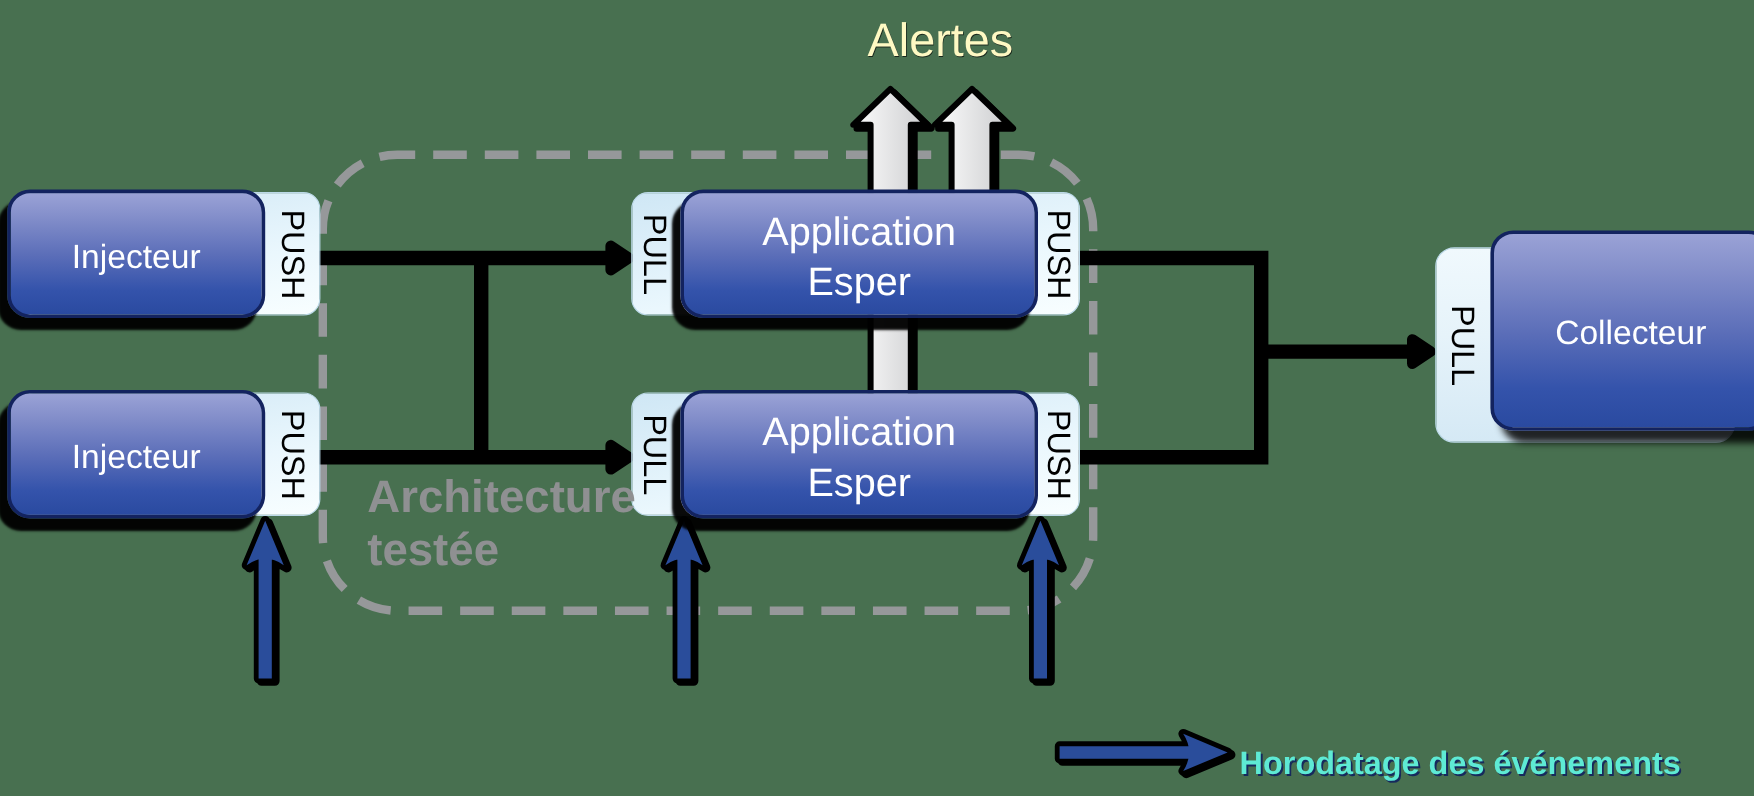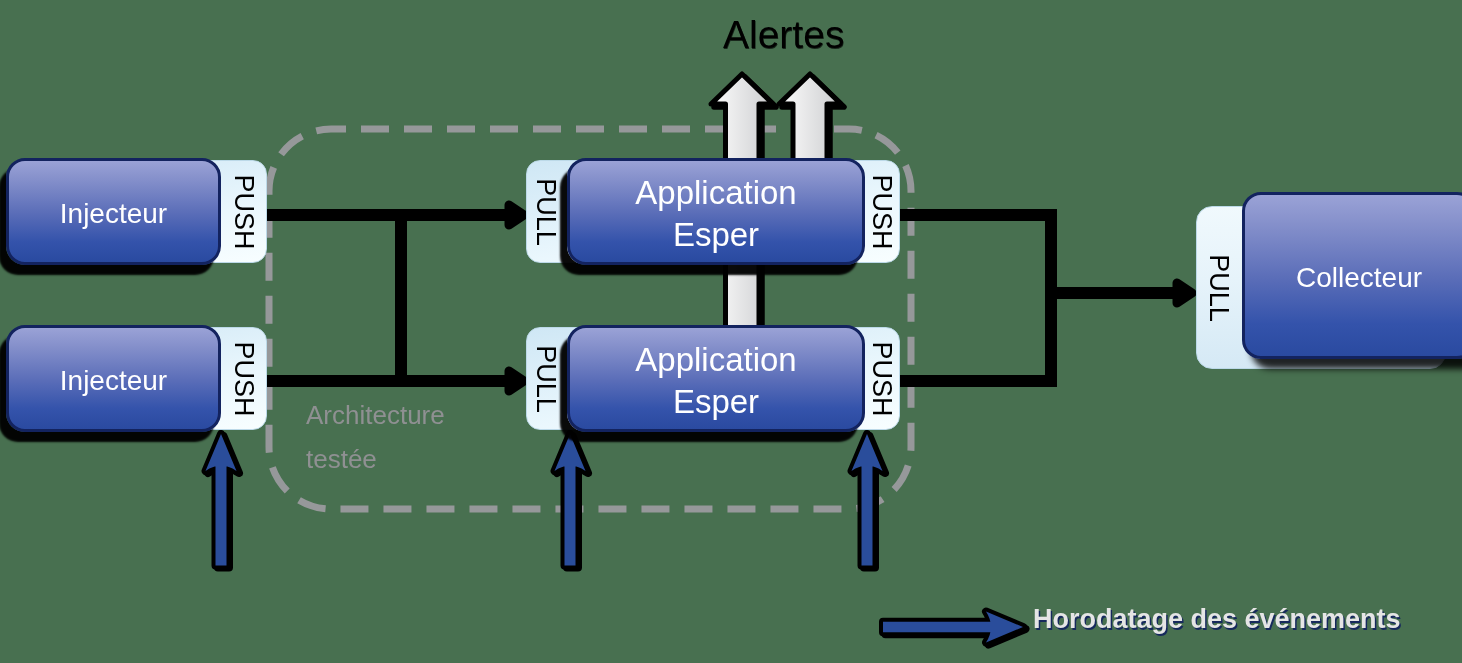--- a/index.html
+++ b/index.html
@@ -86,23 +86,23 @@
 <div class="panel" style="left:526px;top:327px;width:374px;height:103px;"></div>
 <div class="box" style="left:567px;top:325px;width:298px;height:107px;">
     <div class="t" style="font-size:33px;">Application<br>Esper</div>
   </div>
 
 <div class="panel" style="left:1196px;top:206px;width:250px;height:163px;border-radius:16px;background:linear-gradient(180deg,#f0f9fd 0%,#e6f3fa 45%,#d5e9f5 100%);"></div>
 <div class="box" style="left:1242px;top:192px;width:234px;height:167px;box-shadow:9px 10px 6px rgba(0,0,0,0.85);">
     <div class="t">Collecteur</div>
   </div>
 
-<div style="position:absolute;left:723px;top:13px;font-size:39px;color:#000000;text-shadow:0.5px 0.5px 0.5px rgba(0,0,0,0.65);transform:translateZ(0);">Alertes</div>
-<div class="gray" style="position:absolute;left:306px;top:393px;font-size:26px;line-height:44px;transform:translateZ(0);">Architecture<br>testée</div>
-<div style="position:absolute;left:1033px;top:604px;font-size:27px;font-weight:bold;color:#e5e5e5;text-shadow:1.5px 1.5px 0 #16295c;transform:translateZ(0);">Horodatage des événements</div>
+<div style="position:absolute;left:723px;top:13px;font-size:39px;color:#fef9c3;text-shadow:0.5px 0.5px 0.5px rgba(0,0,0,0.65);transform:translateZ(0);">Alertes</div>
+<div class="gray" style="position:absolute;left:306px;top:393px;font-size:38px;line-height:44px;transform:translateZ(0);font-weight:bold;">Architecture<br>testée</div>
+<div style="position:absolute;left:1033px;top:621px;font-size:27px;font-weight:bold;color:#5eead4;text-shadow:1.5px 1.5px 0 #16295c;transform:translateZ(0);">Horodatage des événements</div>
 <svg width="1462" height="663" style="position:absolute;left:0;top:0;transform:translateZ(0);">
   <g font-family="Liberation Sans, sans-serif" font-size="27" fill="#000" text-anchor="middle">
     <text x="244" y="212" transform="rotate(90 244 212)" dominant-baseline="central">PUSH</text>
     <text x="244" y="379" transform="rotate(90 244 379)" dominant-baseline="central">PUSH</text>
     <text x="546" y="212" transform="rotate(90 546 212)" dominant-baseline="central">PULL</text>
     <text x="882" y="212" transform="rotate(90 882 212)" dominant-baseline="central">PUSH</text>
     <text x="546" y="379" transform="rotate(90 546 379)" dominant-baseline="central">PULL</text>
     <text x="882" y="379" transform="rotate(90 882 379)" dominant-baseline="central">PUSH</text>
     <text x="1219" y="288" transform="rotate(90 1219 288)" dominant-baseline="central">PULL</text>
   </g>

